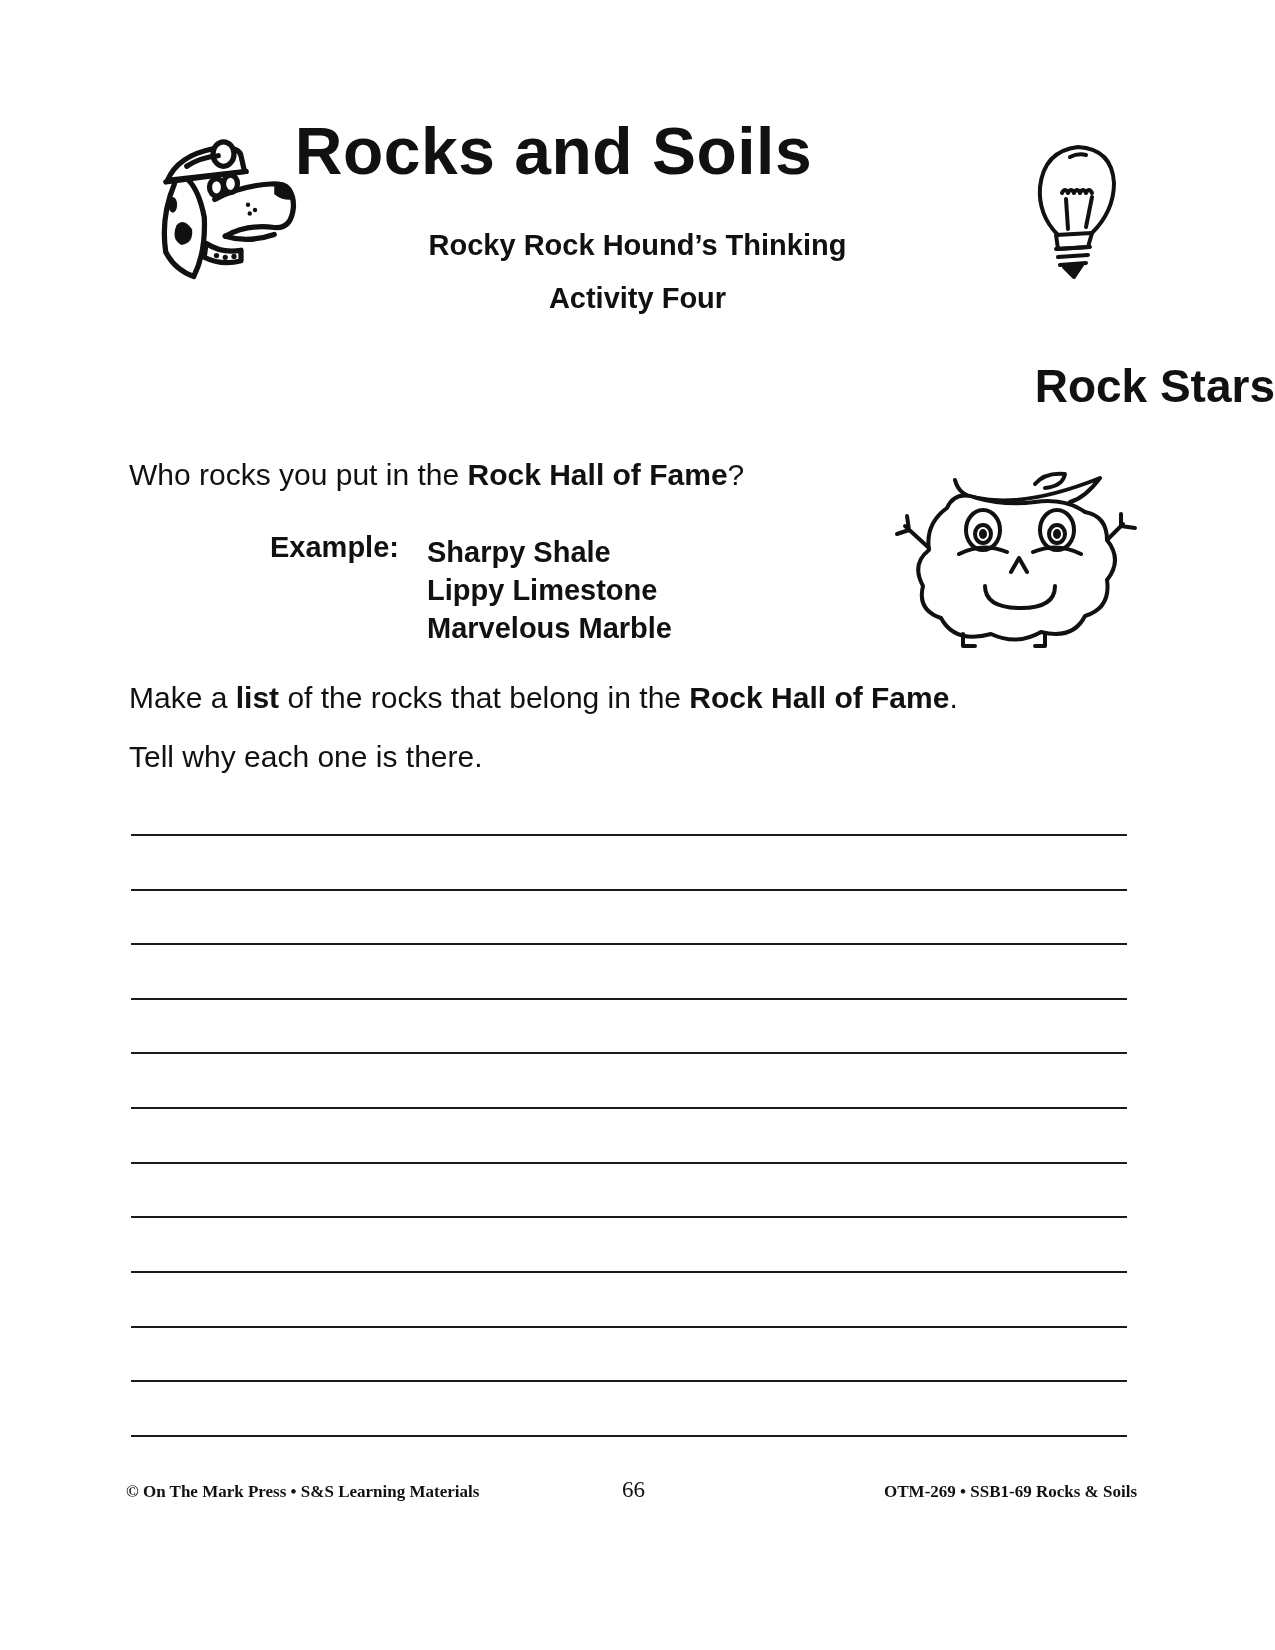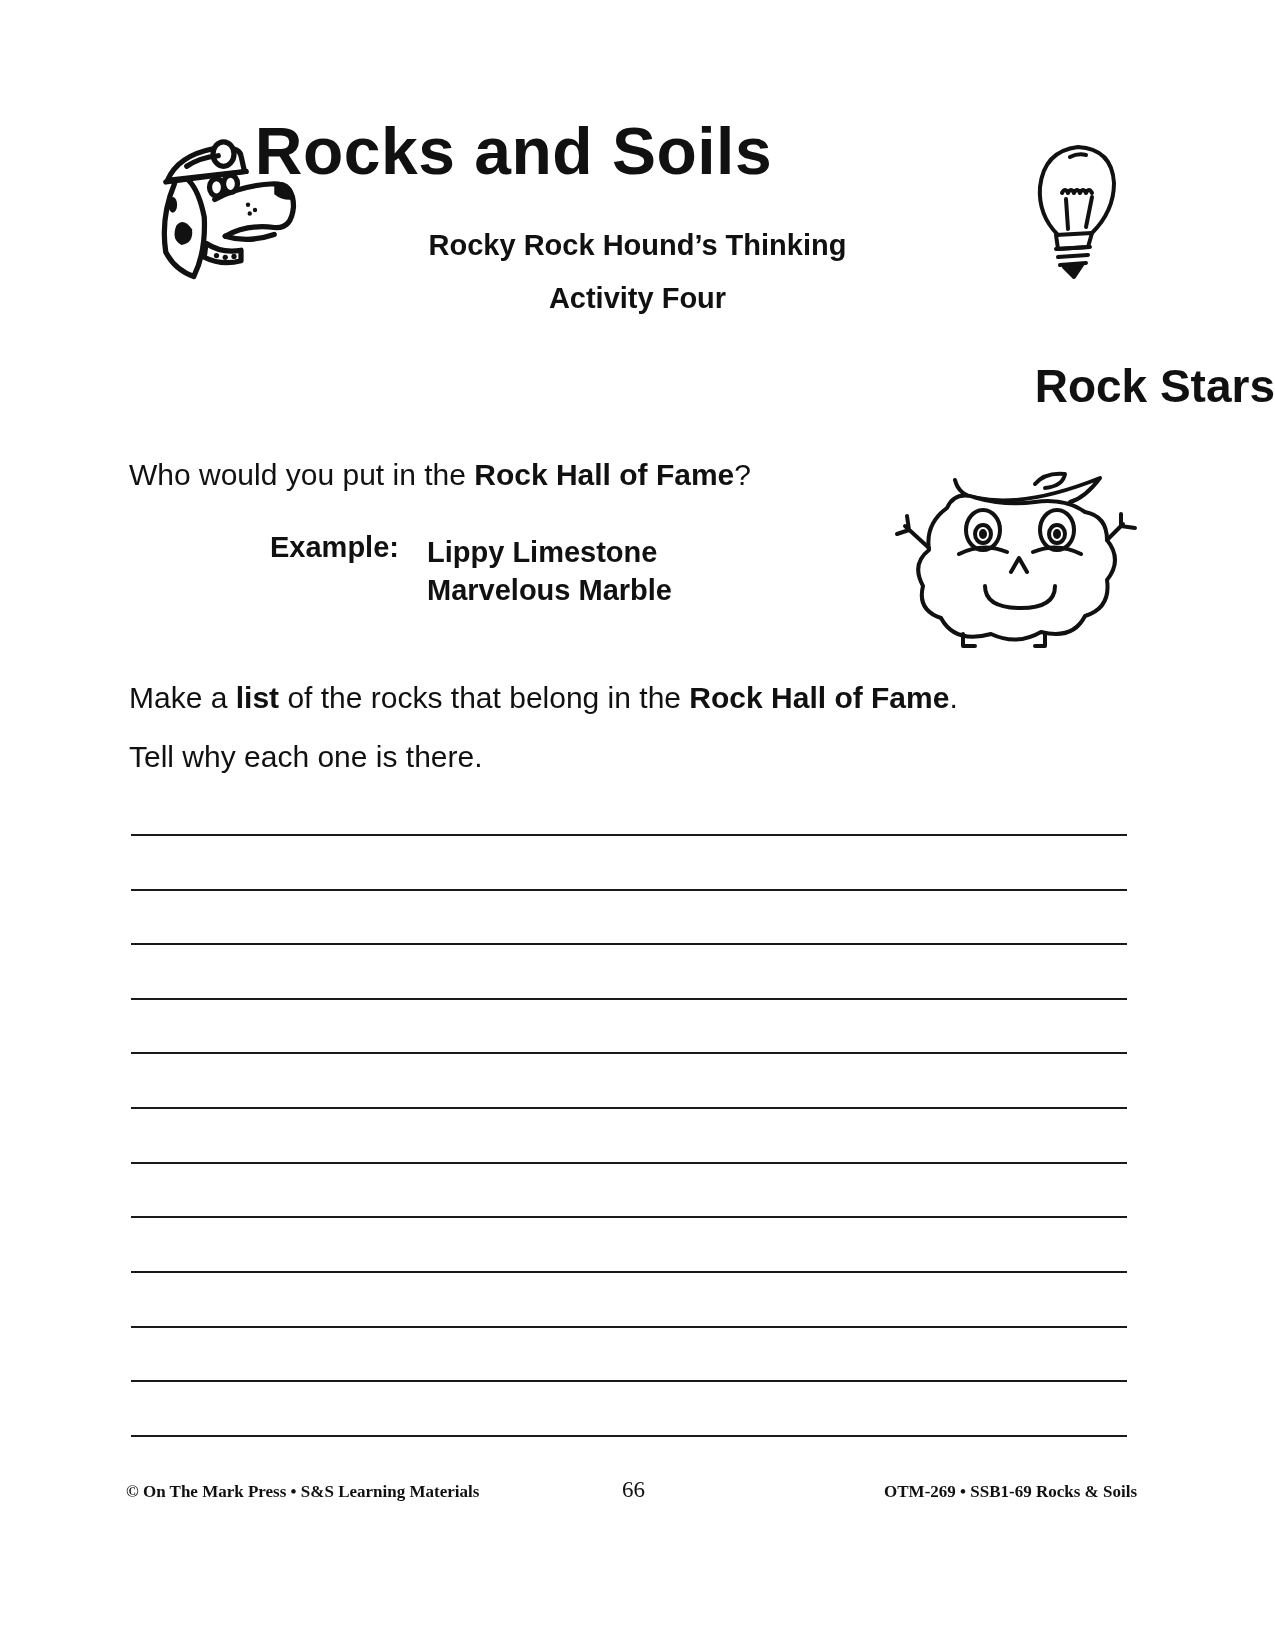--- a/index.html
+++ b/index.html
@@ -1,20 +1,20 @@
 <!DOCTYPE html>
 <html><head>
   <meta charset="utf-8">
   <style>
     html, body { margin: 0; padding: 0; background: #ffffff; }
     body { width: 1275px; height: 1650px; position: relative; overflow: hidden;
            font-family: "Liberation Sans", sans-serif; color: #111; }
     .abs { position: absolute; }
     .title { left: 0; width: 1027px; top: 118px; text-align: center; font-size: 66px; font-weight: bold;
-             letter-spacing: 0.5px; line-height: 1; }
+             letter-spacing: 0.5px; line-height: 1; padding-left: 40px; }
     .subtitle { left: 0; width: 1275px; top: 231px; text-align: center; font-size: 29px; font-weight: bold; line-height: 1; }
     .activity { left: 0; width: 1275px; top: 284px; text-align: center; font-size: 29px; font-weight: bold; line-height: 1; }
     .section { left: 0; width: 1275px; top: 363px; text-align: right; font-size: 46px; font-weight: bold; line-height: 1; }
     .para { left: 129px; font-size: 30px; line-height: 1; white-space: nowrap; }
     .para b { font-weight: bold; }
     .ex-label { left: 270px; top: 533px; font-size: 29px; font-weight: bold; line-height: 1; }
     .ex-list { left: 427px; top: 533px; font-size: 29px; font-weight: bold; line-height: 38px; }
     .ex-list div { height: 38px; }
     .wline { left: 131px; width: 996px; height: 0; border-top: 2.5px solid #1a1a1a; }
     .footer { top: 1483px; font-family: "Liberation Serif", serif; font-size: 17px; font-weight: bold; line-height: 1; }
@@ -95,25 +95,26 @@
     <ellipse cx="172" cy="66" rx="4" ry="5"></ellipse>
   </g>
 </svg>
 
 <div class="abs title">Rocks and Soils</div>
 <div class="abs subtitle">Rocky Rock Hound’s Thinking</div>
 <div class="abs activity">Activity Four</div>
 <div class="abs section">Rock Stars</div>
 
 <div class="abs para" style="top:460px;">
-  <span>Who would you put in the </span><b>Rock Hall of Fame</b><span>?</span>
+  <span>Who rocks you put in the </span><b>Rock Hall of Fame</b><span>?</span>
 </div>
 
 <div class="abs ex-label">Example:</div>
 <div class="abs ex-list">
+  <div>Sharpy Shale</div>
   <div>Lippy Limestone</div>
   <div>Marvelous Marble</div>
 </div>
 
 <div class="abs para" style="top:683px;">
   <span>Make a </span><b>list</b><span> of the rocks that belong in the </span><b>Rock Hall of Fame</b><span>.</span>
 </div>
 <div class="abs para" style="top:742px;">Tell why each one is there.</div>
 
 <div id="lines">

